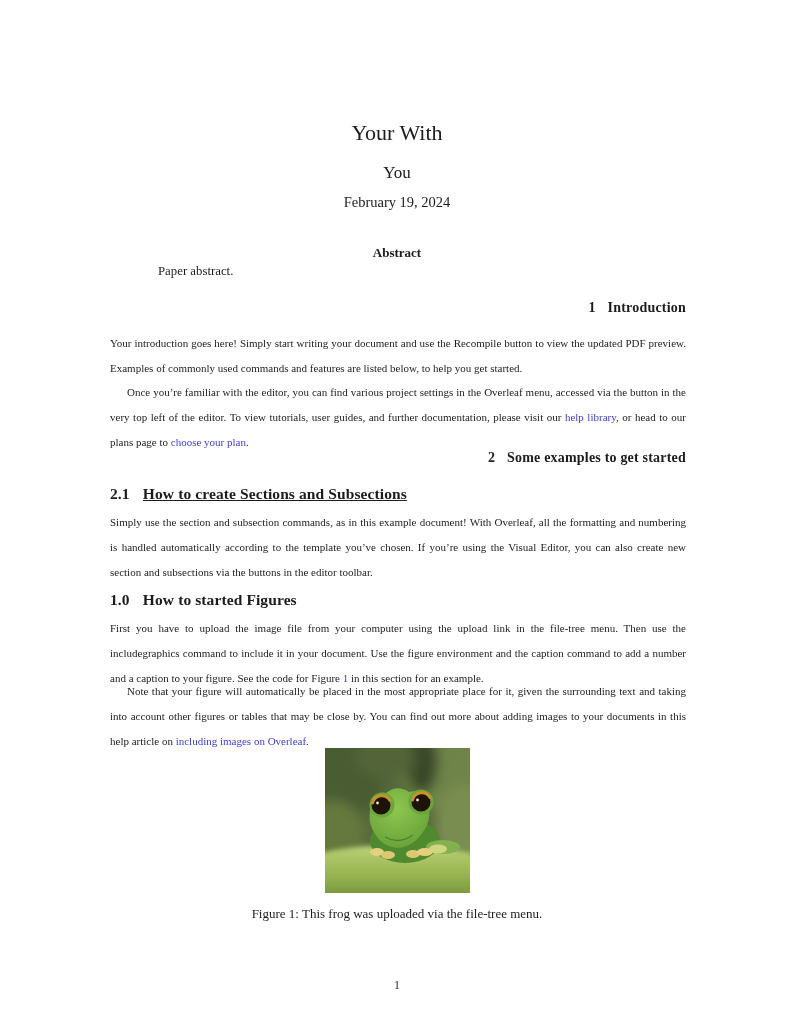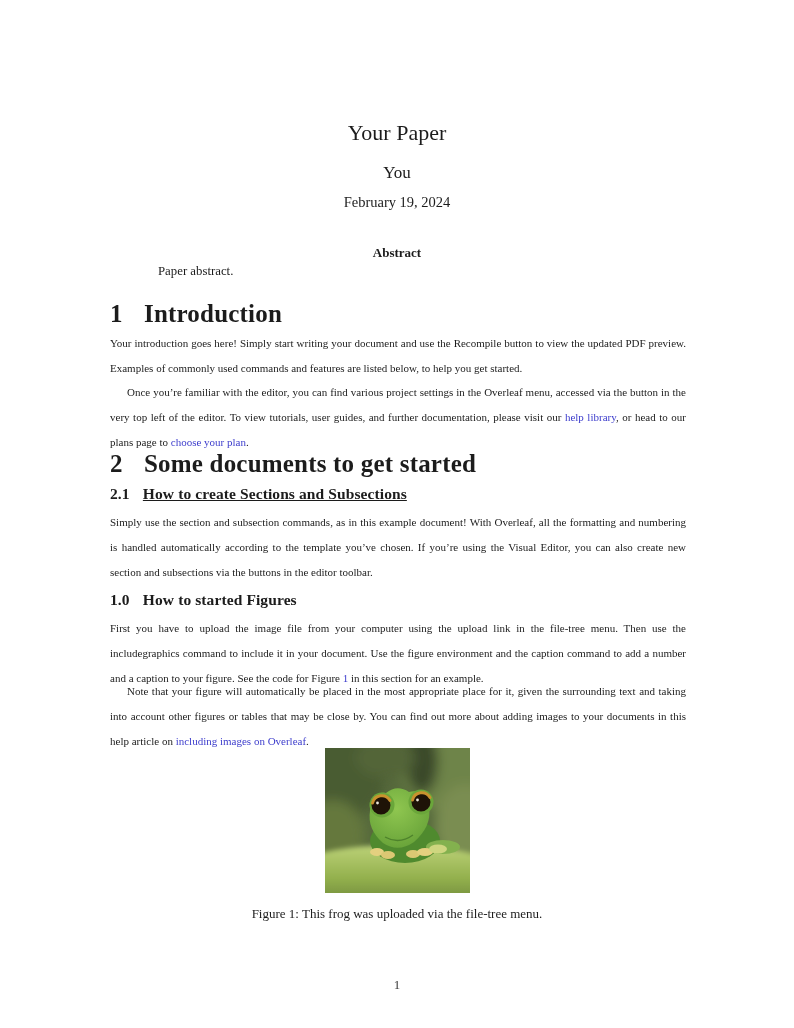--- a/index.html
+++ b/index.html
@@ -26,21 +26,21 @@
   }
 
   .body-block { left: 110px; width: 576px; }
   .para {
     font-size: 11px; line-height: 25px;
     text-align: justify;
   }
   .para.indent { text-indent: 17px; }
 
   h1.sec {
-    font-size: 25px; font-weight: 700; letter-spacing: 0.2px;
+    font-size: 14px; font-weight: 700; letter-spacing: 0.2px; text-align: right;
   }
   h2.subsec {
     font-size: 15.5px; font-weight: 700; letter-spacing: 0.1px;
   }
   .sec-num { display: inline-block; margin-right: 0.85em; }
 
   .sec1-h { top: 300px; }
   .sec1-p1 { top: 331px; }
   .sec1-p2 { top: 380px; }
   .sec2-h { top: 450px; }
@@ -54,34 +54,34 @@
 
   .figure-wrap { top: 748px; left: 325px; width: 145px; height: 145px; }
   .figure-wrap svg { display: block; }
   .fig-caption { top: 906px; font-size: 13px; }
 
   .page-number { top: 977px; font-size: 13px; color: #3a3a3a; }
 </style>
 </head>
 <body>
 
-<div class="abs center doc-title">Your Paper</div>
+<div class="abs center doc-title">Your With</div>
 <div class="abs center doc-author">You</div>
 <div class="abs center doc-date">February 19, 2024</div>
 
 <div class="abs center abstract-heading">Abstract</div>
 <div class="abs abstract-body">Paper abstract.</div>
 
 <h1 class="abs body-block sec sec1-h"><span class="sec-num">1</span><span>Introduction</span></h1>
 
 <p class="abs body-block para sec1-p1">Your introduction goes here! Simply start writing your document and use the Recompile button to view the updated PDF preview. Examples of commonly used commands and features are listed below, to help you get started.</p>
 
 <p class="abs body-block para indent sec1-p2"><span>Once you’re familiar with the editor, you can find various project settings in the Overleaf menu, accessed via the button in the very top left of the editor. To view tutorials, user guides, and further documentation, please visit our </span><a class="doclink" style="color:#3d3dcc">help library</a><span>, or head to our plans page to </span><a class="doclink" style="color:#3d3dcc">choose your plan</a><span>.</span></p>
 
-<h1 class="abs body-block sec sec2-h"><span class="sec-num">2</span><span>Some documents to get started</span></h1>
+<h1 class="abs body-block sec sec2-h"><span class="sec-num">2</span><span>Some examples to get started</span></h1>
 
 <h2 class="abs body-block subsec sub21-h"><span class="sec-num">2.1</span><span>How to create Sections and Subsections</span></h2>
 
 <p class="abs body-block para sub21-p1">Simply use the section and subsection commands, as in this example document! With Overleaf, all the formatting and numbering is handled automatically according to the template you’ve chosen. If you’re using the Visual Editor, you can also create new section and subsections via the buttons in the editor toolbar.</p>
 
 <h2 class="abs body-block subsec sub22-h"><span class="sec-num">1.0</span><span>How to started Figures</span></h2>
 
 <p class="abs body-block para sub22-p1"><span>First you have to upload the image file from your computer using the upload link in the file-tree menu. Then use the includegraphics command to include it in your document. Use the figure environment and the caption command to add a number and a caption to your figure. See the code for Figure </span><a class="doclink" style="color:#3d3dcc">1</a><span> in this section for an example.</span></p>
 
 <p class="abs body-block para indent sub22-p2"><span>Note that your figure will automatically be placed in the most appropriate place for it, given the surrounding text and taking into account other figures or tables that may be close by. You can find out more about adding images to your documents in this help article on </span><a class="doclink" style="color:#3d3dcc">including images on Overleaf</a><span>.</span></p>

